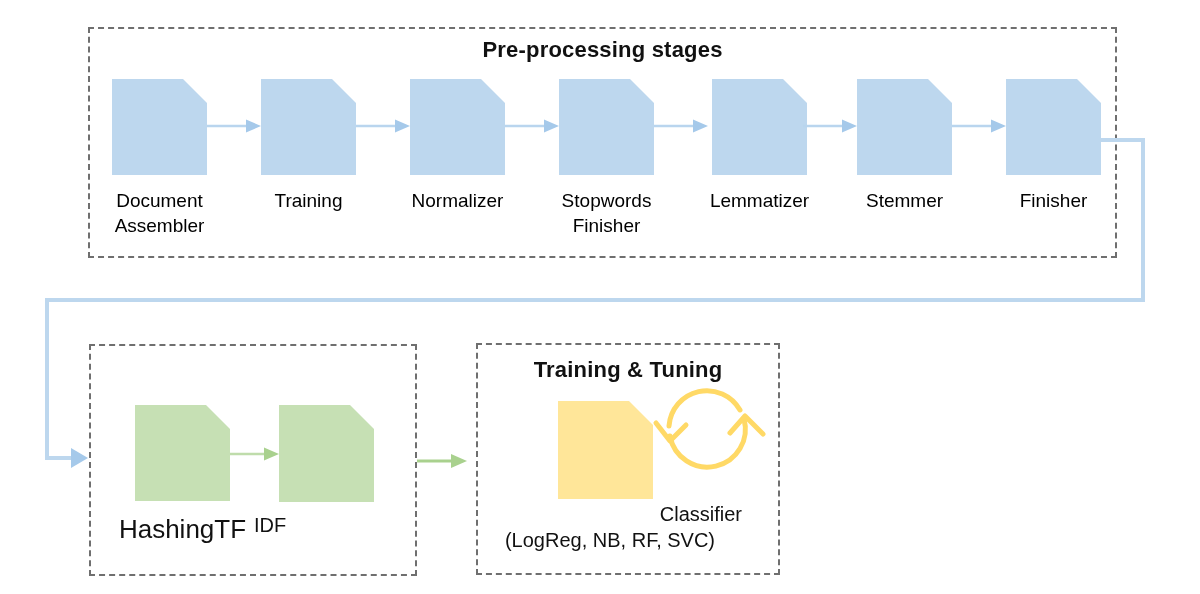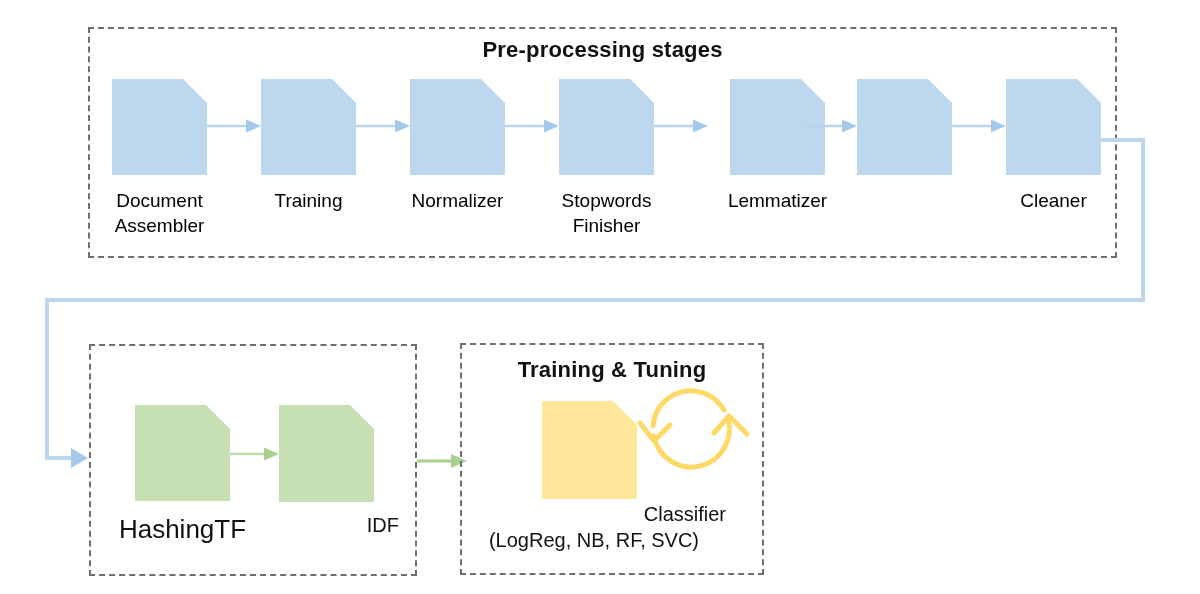--- a/index.html
+++ b/index.html
@@ -3,21 +3,21 @@
 <meta charset="utf-8">
 <style>
   html,body{margin:0;padding:0;background:#ffffff;}
   .canvas{
     position:relative;width:1200px;height:594px;background:#ffffff;
     font-family:"Liberation Sans",sans-serif;color:#111111;overflow:hidden;
   }
   .panel{position:absolute;border:2px dashed #6f6f6f;box-sizing:border-box;background:transparent;}
   .panel-pre{left:88px;top:27px;width:1029px;height:231px;}
   .panel-fv{left:89px;top:344px;width:328px;height:232px;}
-  .panel-tt{left:460px;top:343px;width:304px;height:232px;}
+  .panel-tt{left:476px;top:343px;width:304px;height:232px;}
   .panel-title{
     position:absolute;left:0;right:0;margin:0;text-align:center;
     font-size:22px;font-weight:bold;color:#111111;letter-spacing:0.2px;
   }
   .panel-pre .panel-title{top:8px;}
   .panel-fv .panel-title,.panel-tt .panel-title{top:12px;}
 
   
   .doc{
     position:absolute;width:95px;height:96px;
@@ -27,31 +27,31 @@
   .doc-green{background:#C6E0B4;}
   .doc-yellow{background:#FFE699;height:98px;}
 
   .stage{position:absolute;top:50px;width:95px;height:96px;}
   .stage .doc{left:0;top:0;}
   .stage-label{
     position:absolute;top:109px;left:-25px;width:145px;
     text-align:center;font-size:19px;line-height:25px;color:#000000;
   }
   .s1{left:22px}.s2{left:171px}.s3{left:320px}.s4{left:469px}
-  .s5{left:640px}.s6{left:767px}.s7{left:916px}
+  .s5{left:622px}.s6{left:767px}.s7{left:916px}
 
   .arr{position:absolute;top:89px;width:54px;height:16px;}
   .a1{left:117px}.a2{left:266px}.a3{left:415px}.a4{left:564px}.a5{left:713px}.a6{left:862px}
 
   
   .fv-doc1{left:44px;top:59px;}
   .fv-doc2{left:188px;top:59px;height:97px;}
   .fv-arr{position:absolute;left:139px;top:100px;width:49px;height:16px;}
   .fv-label1{position:absolute;top:168px;left:19px;width:145px;text-align:center;font-size:26px;}
-  .fv-label2{position:absolute;top:168px;left:163px;width:145px;text-align:right;font-size:20px;}
+  .fv-label2{position:absolute;top:168px;left:163px;width:145px;text-align:left;font-size:20px;}
 
   
   .tt-doc{left:80px;top:56px;}
   .cycle{position:absolute;left:170px;top:40px;width:130px;height:110px;}
   .tt-label1{position:absolute;top:158px;left:0;width:264px;text-align:right;font-size:20px;}
   .tt-label2{position:absolute;top:184px;left:0;width:264px;text-align:center;font-size:20px;}
 
   
   .cseg{position:absolute;background:#BDD7EE;}
   .c1{left:1099px;top:138px;width:46px;height:4px;}
@@ -89,24 +89,25 @@
     <div class="stage s4">
       <div class="doc doc-blue"></div>
       <div class="stage-label">Stopwords Finisher</div>
     </div>
     <div class="stage s5">
       <div class="doc doc-blue"></div>
       <div class="stage-label">Lemmatizer</div>
     </div>
     <div class="stage s6">
       <div class="doc doc-blue"></div>
+      <div class="stage-label">Stemmer</div>
     </div>
     <div class="stage s7">
       <div class="doc doc-blue"></div>
-      <div class="stage-label">Cleaner</div>
+      <div class="stage-label">Finisher</div>
     </div>
 
     <svg class="arr a1" viewBox="0 0 54 16">
         <line x1="0" y1="8" x2="42" y2="8" stroke="#B9D5EE" stroke-width="2.5"></line>
         <polygon points="39,1.5 54,8 39,14.5" fill="#A5C9EA"></polygon>
       </svg>
     <svg class="arr a2" viewBox="0 0 54 16">
         <line x1="0" y1="8" x2="42" y2="8" stroke="#B9D5EE" stroke-width="2.5"></line>
         <polygon points="39,1.5 54,8 39,14.5" fill="#A5C9EA"></polygon>
       </svg>

